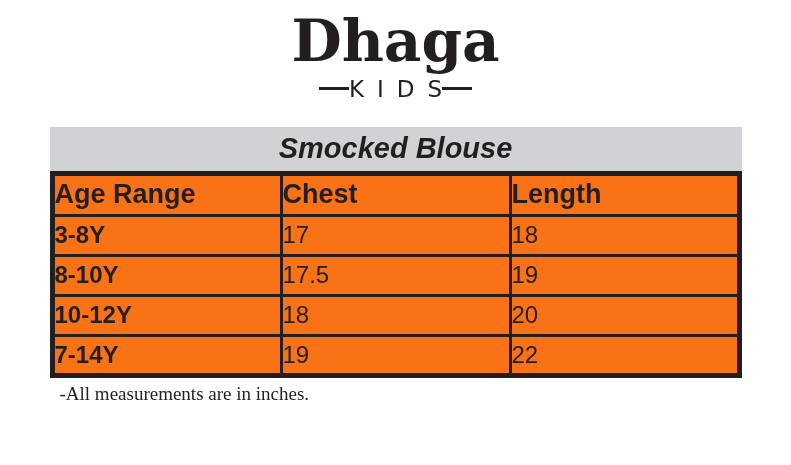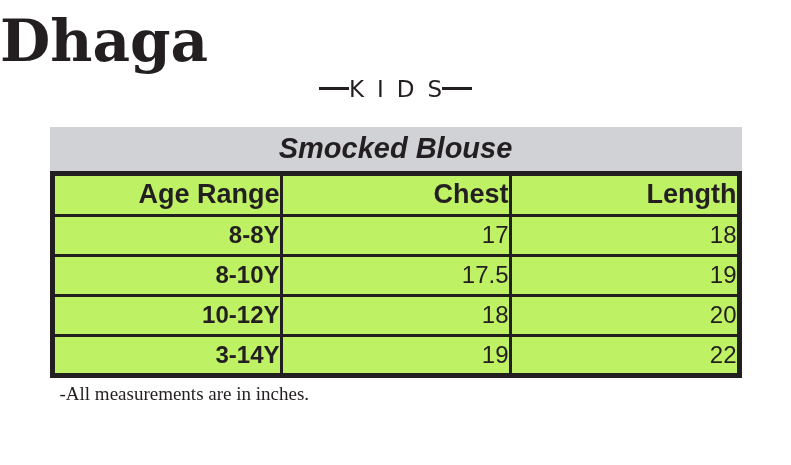--- a/index.html
+++ b/index.html
@@ -3,21 +3,21 @@
 <meta charset="utf-8">
 <style>
   * { margin: 0; padding: 0; box-sizing: border-box; }
   html, body {
     width: 791px; height: 465px;
     background: var(--page-bg, #ffffff);
     font-family: "Liberation Sans", sans-serif;
     color: var(--text, #231f20);
     overflow: hidden;
   }
-  .brand { padding-top: 8px; }
+  .brand { text-align: center; padding-top: 8px; }
   .brand-name {
     font-family: "DejaVu Serif", serif;
     font-weight: 700;
     font-size: 58px;
     line-height: 1.15;
     letter-spacing: 0px;
     color: var(--text, #231f20);
   }
   .brand-sub {
     margin-top: 1px;
@@ -42,23 +42,23 @@
     font-style: italic;
   }
   table.size-table {
     width: 100%;
     border-collapse: collapse;
     table-layout: fixed;
     border: 5px solid var(--border, #231f20);
   }
   table.size-table th, table.size-table td {
     border: 3px solid var(--border, #231f20);
-    text-align: right;
+    text-align: left;
     vertical-align: middle;
-    background: #bef264;
+    background: #f97316;
   }
   table.size-table th { height: 42px; font-size: 27px; font-weight: 700; }
   table.size-table td { height: 40px; font-size: 24px; font-weight: 400; }
   table.size-table tbody td:first-child { font-weight: 700; }
   .footnote {
     font-family: "Liberation Serif", serif;
     font-size: 19px;
     margin: 5px 0 0 10px;
     color: var(--text, #231f20);
   }
@@ -80,35 +80,35 @@
   <table class="size-table">
     <thead>
       <tr>
         <th>Age Range</th>
         <th>Chest</th>
         <th>Length</th>
       </tr>
     </thead>
     <tbody>
       <tr>
-        <td>8-8Y</td>
+        <td>3-8Y</td>
         <td>17</td>
         <td>18</td>
       </tr>
       <tr>
         <td>8-10Y</td>
         <td>17.5</td>
         <td>19</td>
       </tr>
       <tr>
         <td>10-12Y</td>
         <td>18</td>
         <td>20</td>
       </tr>
       <tr>
-        <td>3-14Y</td>
+        <td>7-14Y</td>
         <td>19</td>
         <td>22</td>
       </tr>
     </tbody>
   </table>
   <div class="footnote">-All measurements are in inches.</div>
 </section>
 
 </body></html>

